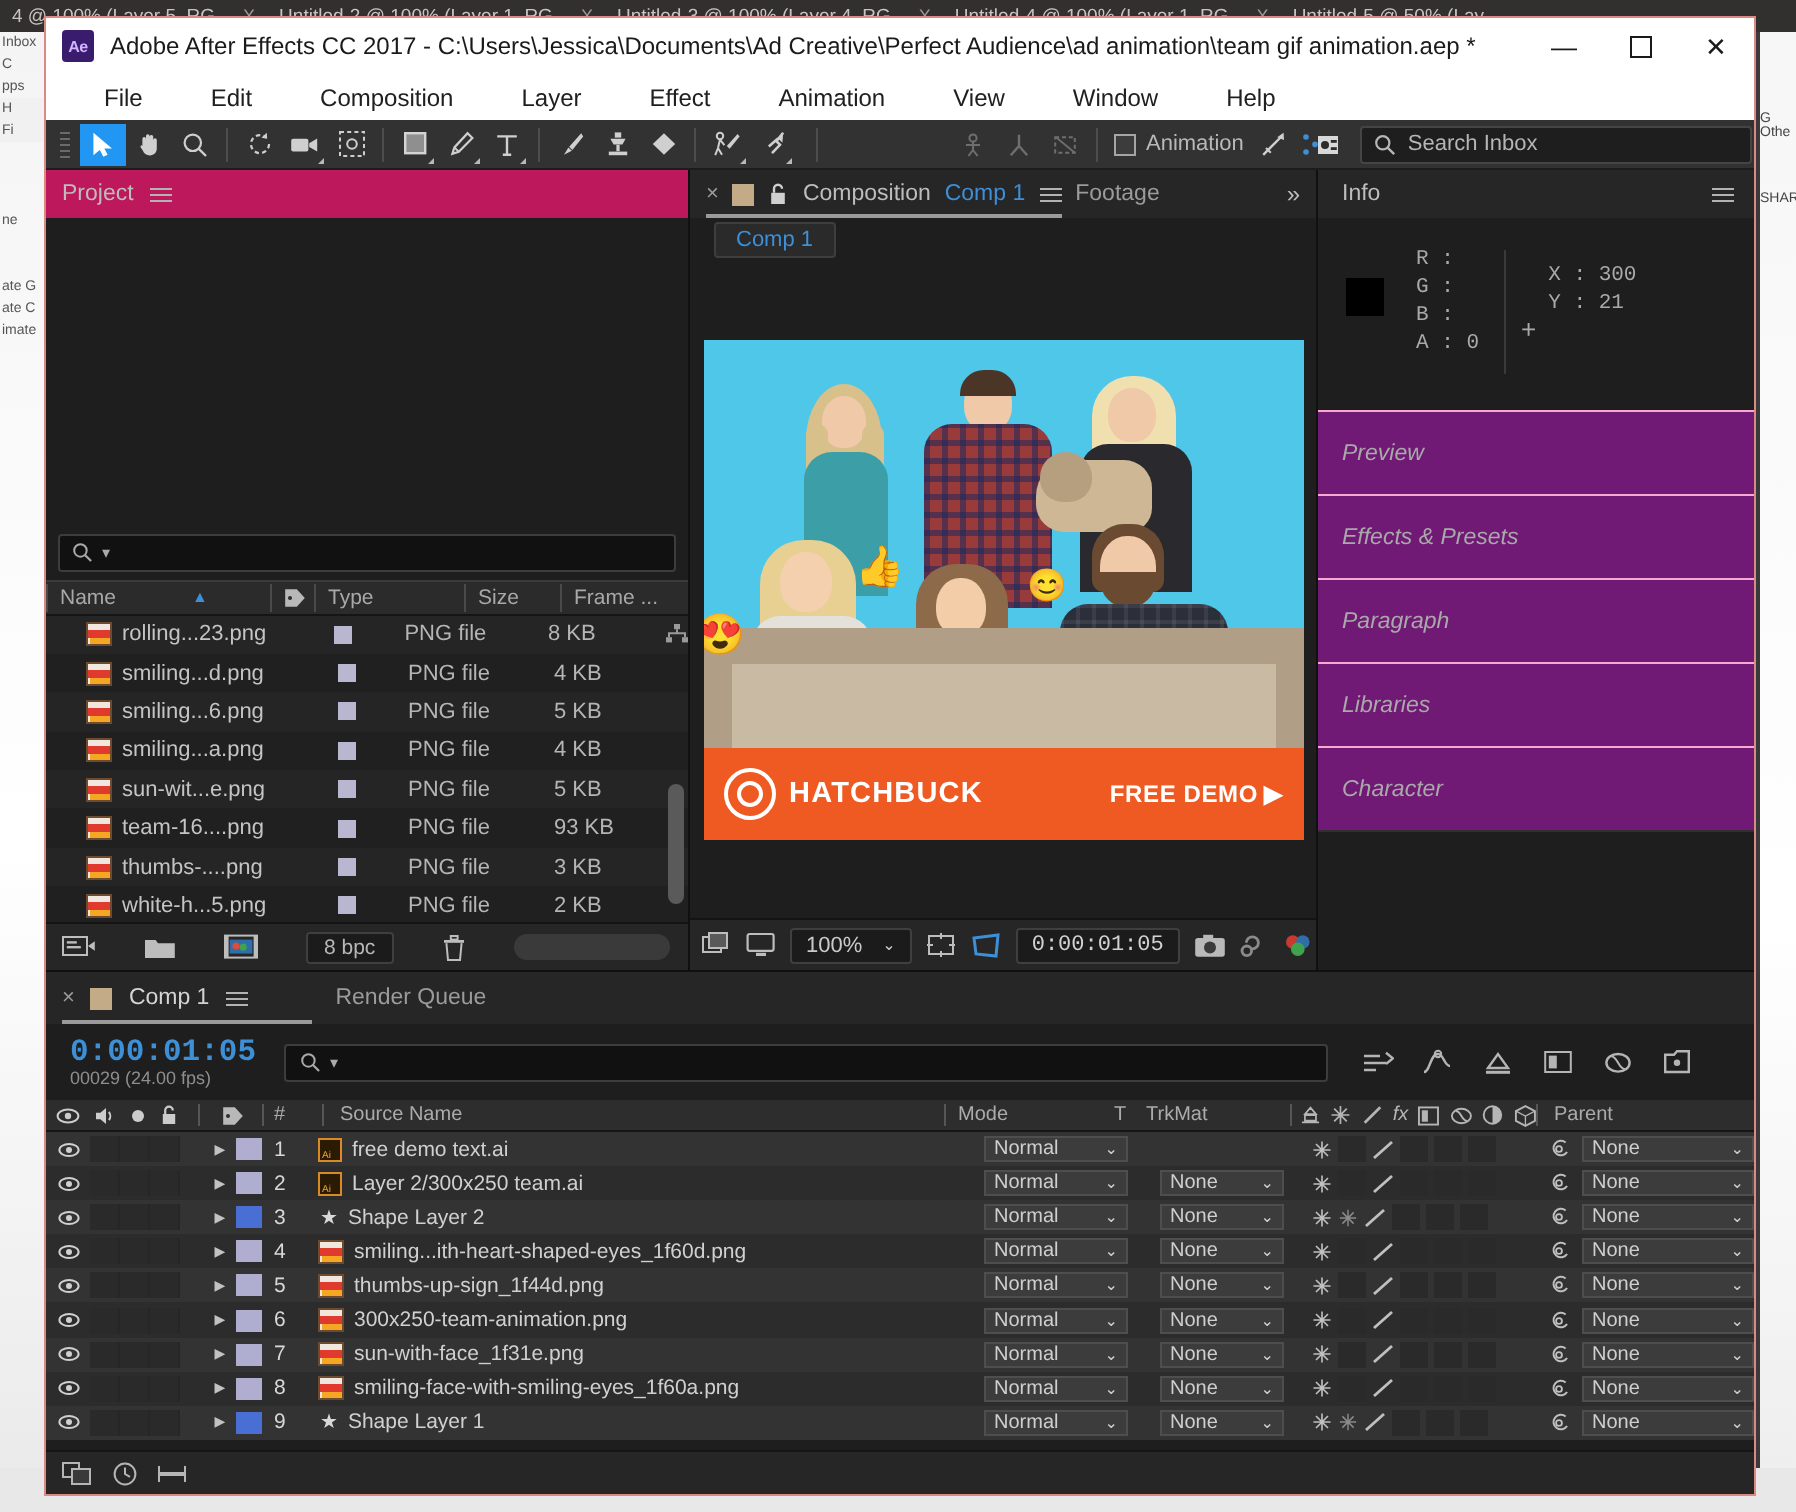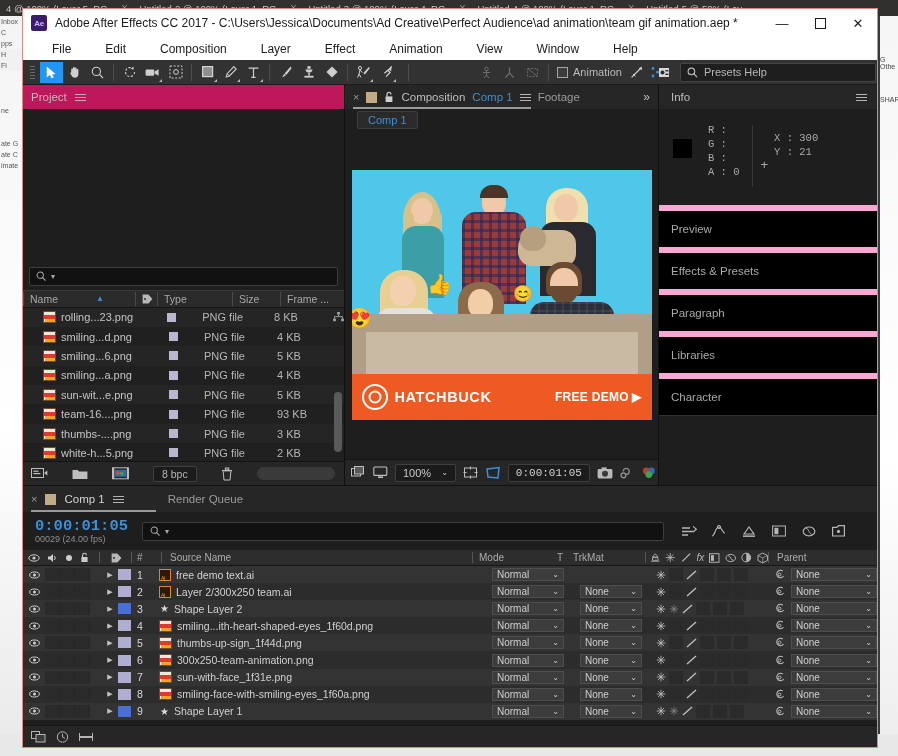--- a/index.html
+++ b/index.html
@@ -185,22 +185,22 @@
   #right-panel { width: 218px; flex: 0 0 218px; background: #1e1e1e; display: flex; flex-direction: column; }
   #info-head { height: 24px; background: #262626; display: flex; align-items: center;
      justify-content: space-between; padding: 0 10px 0 12px; flex: 0 0 24px; }
   #info-title { color: #bdbdbd; font-size: 11.5px; }
   #info-body { height: 96px; background: #1e1e1e; display: flex; padding: 14px 10px 0 14px; gap: 6px; flex: 0 0 96px; }
   #info-swatch { width: 19px; height: 19px; background: #000; margin-top: 16px; }
   #rgba { color: #a9a9a9; font-size: 10.5px; line-height: 14px; font-family: "Liberation Mono", monospace; margin-left: 10px; }
   #info-div { width: 1px; background: #3a3a3a; height: 62px; margin: 2px 6px 0 6px; }
   #xy { color: #a9a9a9; font-size: 10.5px; line-height: 14px; font-family: "Liberation Mono", monospace; margin-top: 8px; }
   #info-plus { color: #a9a9a9; font-size: 13px; align-self: center; margin-left: -4px; }
-  .stack-item { height: 42px; background: #000000; border-top: 6px solid #f9a8d4;
-    display: flex; align-items: center; padding-left: 12px; color: #a9a9a9; font-size: 11.5px; }
+  .stack-item { height: 42px; background: #701a75; border-top: 1px solid #f9a8d4;
+    display: flex; align-items: center; padding-left: 12px; color: #a9a9a9; font-size: 11.5px; font-style: italic; }
 
   
   #timeline-panel { height: 262px; flex: 0 0 262px; background: #1e1e1e; display: flex; flex-direction: column;
     border-top: 1px solid #101010; }
   #tl-tabbar { height: 26px; background: #262626; display: flex; align-items: center; padding-left: 8px;
     gap: 8px; flex: 0 0 26px; position: relative; }
   #tl-tab-underline { position: absolute; left: 8px; bottom: 0; width: 125px; height: 2px; background: #9a9a9a; }
   #tl-rq { color: #9b9b9b; font-size: 11.5px; margin-left: 36px; }
   #tl-header { height: 38px; background: #1e1e1e; display: flex; align-items: center; flex: 0 0 38px; }
   #tl-tc { color: #3d8fd6; font-weight: bold; font-size: 15.5px; font-family: "Liberation Mono", monospace;
@@ -441,21 +441,21 @@
         <circle cx="12.5" cy="6.5" r="2" fill="#2b2b2b"></circle>
         <rect x="15.4" y="4" width="3" height="1.4" fill="#2b2b2b"></rect>
           <rect x="15.4" y="7.6" width="3" height="1.4" fill="#2b2b2b"></rect>
       </svg>
     </div>
     <div id="search-help">
       <svg width="11" height="11" viewBox="0 0 12 12">
           <circle cx="4.8" cy="4.8" r="3.6" fill="none" stroke="#b6b6b6" stroke-width="1.2"></circle>
           <line x1="7.4" y1="7.4" x2="11" y2="11" stroke="#b6b6b6" stroke-width="1.3"></line>
         </svg>
-      <span>Presets Help</span>
+      <span>Search Inbox</span>
     </div>
   </div>
 
   <div id="main-region">
 
     <div class="panel" id="project-panel">
       <div class="panel-tabbar">
         <span class="panel-title">Project</span>
         <span class="hamburger">
             <i></i>

